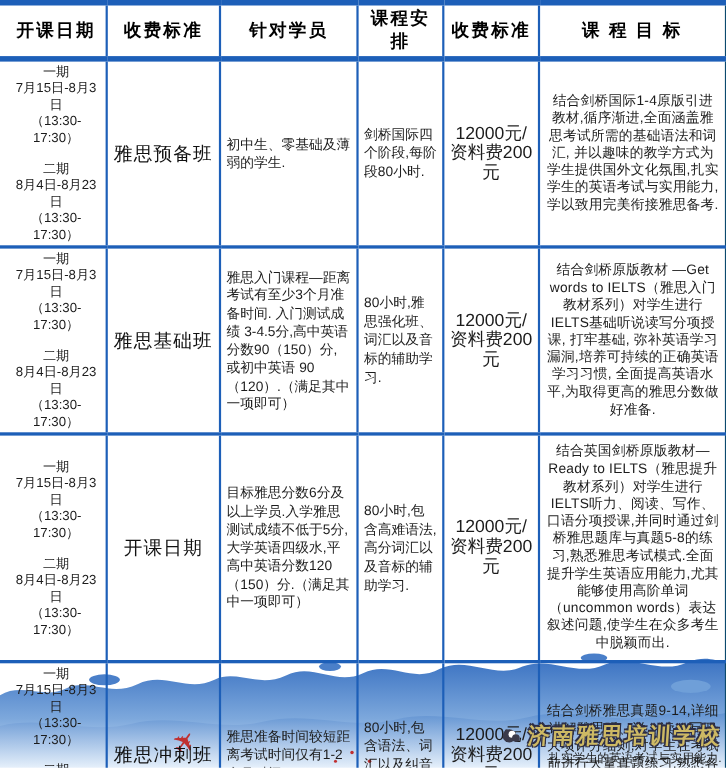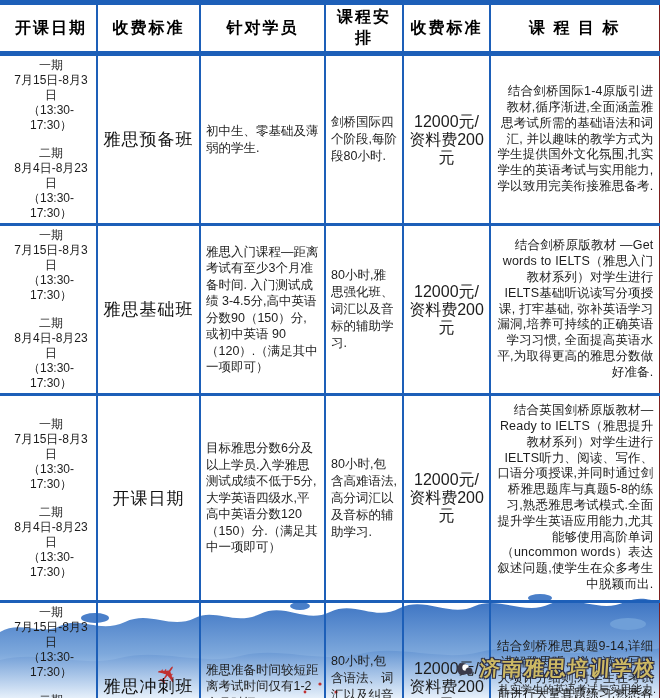--- a/index.html
+++ b/index.html
@@ -31,36 +31,36 @@
   }
   th{
     border-top:5px solid #1d5fb8;
     border-bottom:5px solid #1d5fb8;
     height:31px;
     font-size:16px;font-weight:bold;color:#000;
     letter-spacing:2px;
     text-align:center;
   }
   td:first-child,th:first-child{border-left:none;padding-left:10px;}
-  td:last-child,th:last-child{border-right:3px solid #7f1d1d;}
+  td:last-child,th:last-child{border-right:3px solid #0c4a6e;}
   tbody td{border-bottom:3px solid #1d5fb8;}
   tbody tr:last-child td{border-bottom:7px solid #1d5fb8;}
 
   tr.r1 td{height:150px;}
   tr.r2 td{height:143px;}
   tr.r3 td{height:198px;}
   tr.r4 td{height:106px;}
 
   td.c-date{text-align:center;font-size:12px;line-height:15px;}
   td.c-date .gap{height:13px;}
   td.c-name{text-align:center;font-size:17px;letter-spacing:1px;font-weight:500;color:#111;}
   td.c-target{font-size:12.5px;line-height:16.5px;text-align:left;padding:3px 5px;margin-left:48px;}
   td.c-arr{font-size:12.5px;line-height:17px;text-align:left;padding:3px 5px;}
   td.c-fee{text-align:center;font-size:16px;line-height:18px;}
-  td.c-obj{font-size:12.5px;line-height:15.8px;text-align:right;padding:3px 5px 3px 6px;letter-spacing:0.2px;}
+  td.c-obj{font-size:12.5px;line-height:15.8px;text-align:center;padding:3px 5px 3px 6px;letter-spacing:0.2px;}
 
   
   .branding{
     position:absolute;right:4px;bottom:1px;z-index:3;
     text-align:right;white-space:nowrap;
   }
   .school-line{display:flex;align-items:center;justify-content:flex-end;gap:4px;}
   .school-name{
     font-size:20px;font-weight:bold;letter-spacing:2px;
     color:#cdb964;

